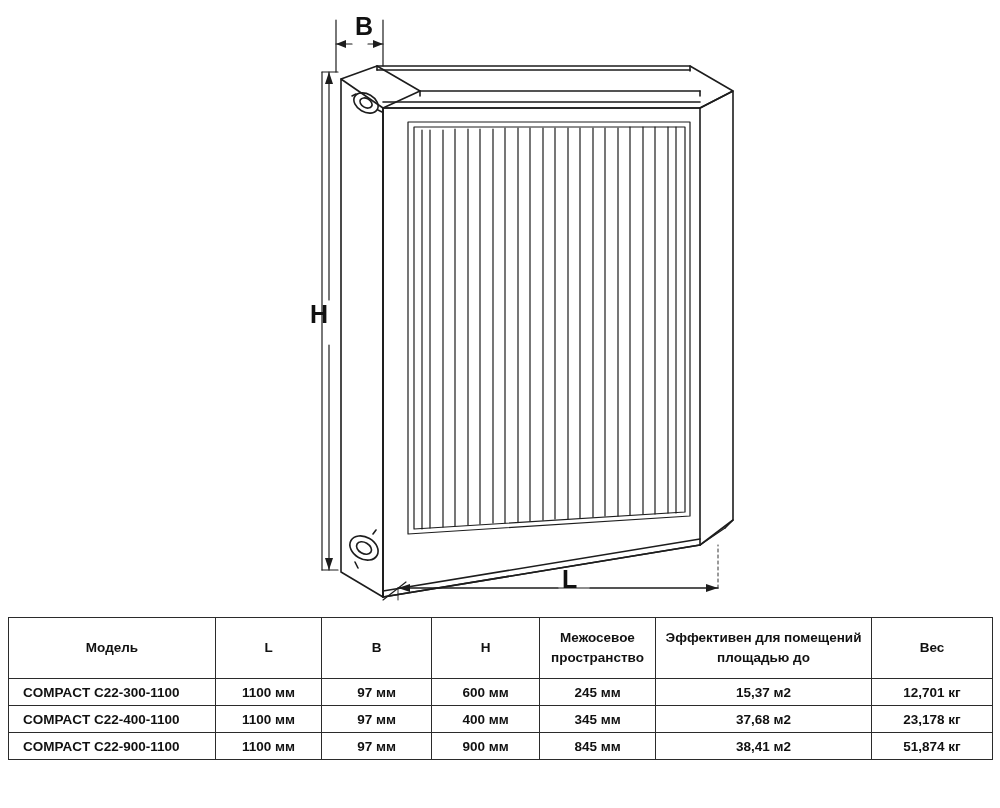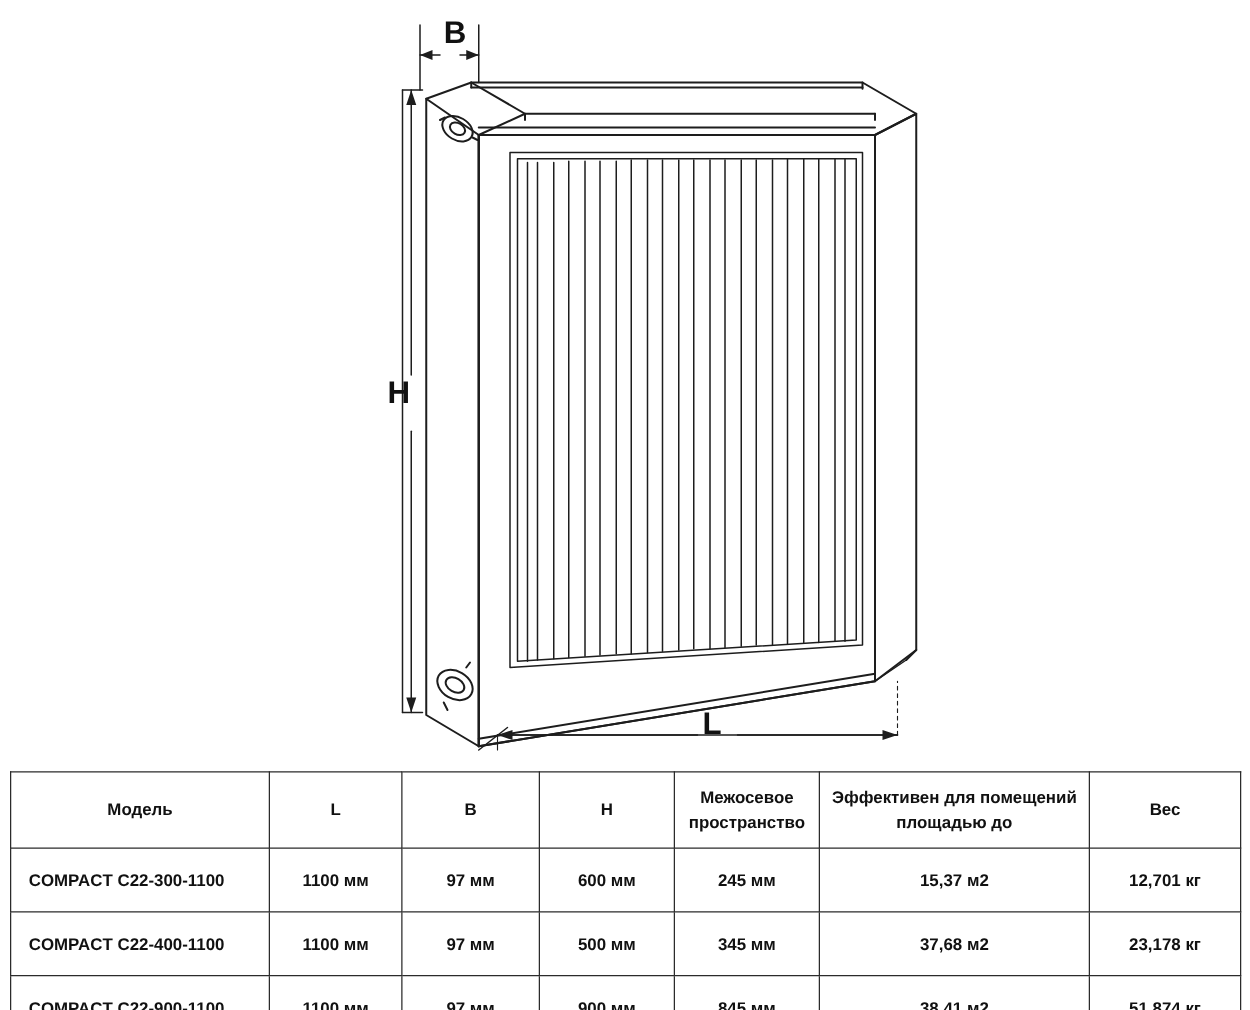--- a/index.html
+++ b/index.html
@@ -55,21 +55,21 @@
     width: 984px;
     table-layout: fixed;
   }
   table.spec th, table.spec td {
     border: 1px solid #2b2b2b;
     font-family: "Liberation Sans", sans-serif;
     font-size: 13.5px;
     color: #111111;
     text-align: center;
     vertical-align: middle;
-    padding: 12px;
+    padding: 0;
   }
   table.spec th {
     font-weight: 700;
     height: 60px;
     line-height: 1.45;
     padding: 0 4px;
   }
   table.spec td {
     height: 26px;
     font-weight: 700;
@@ -223,21 +223,21 @@
           <td>97 мм</td>
           <td>600 мм</td>
           <td>245 мм</td>
           <td>15,37 м2</td>
           <td>12,701 кг</td>
         </tr>
         <tr>
           <td class="model">COMPACT C22-400-1100</td>
           <td>1100 мм</td>
           <td>97 мм</td>
-          <td>500 мм</td>
+          <td>400 мм</td>
           <td>345 мм</td>
           <td>37,68 м2</td>
           <td>23,178 кг</td>
         </tr>
         <tr>
           <td class="model">COMPACT C22-900-1100</td>
           <td>1100 мм</td>
           <td>97 мм</td>
           <td>900 мм</td>
           <td>845 мм</td>

